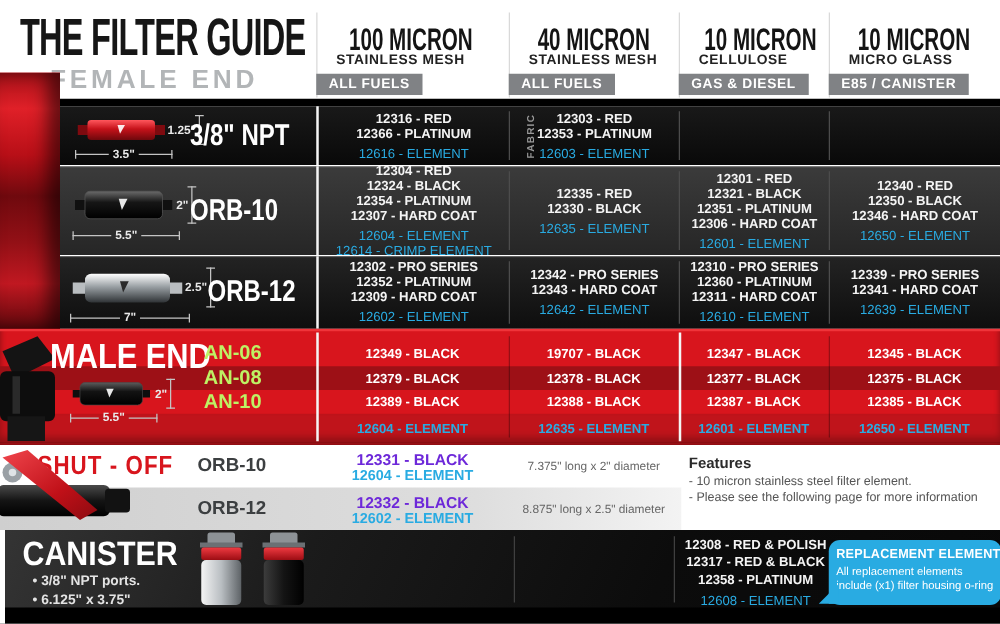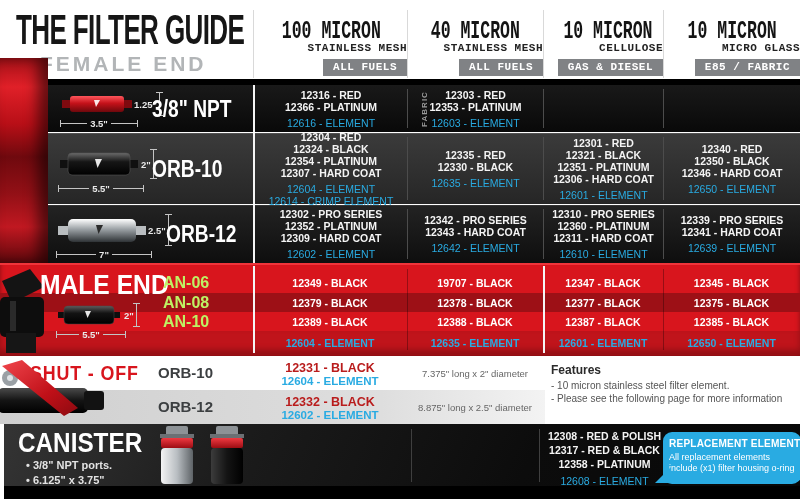--- a/index.html
+++ b/index.html
@@ -10,21 +10,21 @@
   }
   
   .title{
     position:absolute;left:16px;top:6px;font-size:42px;font-weight:800;color:#161616;
     letter-spacing:-1px;transform:scaleX(.62);transform-origin:left top;white-space:nowrap;
   }
   .subtitle{
     position:absolute;left:40px;top:52px;font-size:21px;font-weight:800;color:#b2b5b7;
     letter-spacing:3px;white-space:nowrap;
   }
-  .colhead{position:absolute;top:20px;text-align:right;font-family:Liberation Mono, monospace;}
+  .colhead{position:absolute;top:20px;text-align:left;}
   .ch-micron{font-size:25px;font-weight:800;color:#141414;transform:scaleX(.66);transform-origin:center;white-space:nowrap;line-height:24px;}
   .ch-media{font-size:11px;font-weight:700;color:#222;letter-spacing:.5px;margin-top:-2px;white-space:nowrap;padding-left:16px;}
   .ch-badge{display:inline-block;margin-top:5px;background:#808285;color:#fff;font-size:11px;font-weight:700;letter-spacing:.5px;padding:2px 10px 3px;white-space:nowrap;}
   .hdiv{position:absolute;top:10px;width:1px;height:68px;background:#d9d9d9;}
   .header-bar{position:absolute;left:48px;top:79px;width:752px;height:6px;background:#000;}
   
   .redstrip{
     position:absolute;left:0;top:58px;width:48px;height:206px;
     background:linear-gradient(180deg,#a81118 0%,#e02028 14%,#b80f17 32%,#6f090e 48%,#93101६ 0);
     background:linear-gradient(180deg,#a81118 0%,#e02028 14%,#b80f17 32%,#6f090e 48%,#931016 66%,#c01821 82%,#5c070b 100%);
@@ -72,21 +72,21 @@
   .m-an{position:absolute;left:163px;color:#bef264;font-size:16px;font-weight:700;white-space:nowrap;}
   .m-row{position:absolute;left:253px;width:547px;height:17px;display:flex;}
   .m-cell{display:flex;align-items:center;justify-content:center;color:#fff;font-size:10.5px;font-weight:700;white-space:nowrap;}
   .m-cell.c1{width:154px}.m-cell.c2{width:136px}.m-cell.c3{width:120px}.m-cell.c4{width:137px}
   .m-elemrow .m-cell{color:#29abe2;}
   
   .shutoff{position:absolute;left:0;top:356px;width:800px;height:68px;background:#fff;}
   .so-stripe{position:absolute;left:0;top:34px;width:545px;height:34px;background:linear-gradient(90deg,#cfcfcf,#dedede 70%,#f3f3f3);}
   .so-title{position:absolute;left:30px;top:5px;color:#d8151d;font-size:21px;font-weight:800;letter-spacing:1px;transform:scaleX(.85);transform-origin:left top;white-space:nowrap;}
   .so-label{position:absolute;left:158px;color:#3c3f41;font-size:15px;font-weight:800;white-space:nowrap;}
-  .so-part{position:absolute;width:154px;left:253px;text-align:center;color:#b91c1c;font-size:12.5px;font-weight:800;white-space:nowrap;}
+  .so-part{position:absolute;width:154px;left:253px;text-align:center;color:#6d28d9;font-size:12.5px;font-weight:800;white-space:nowrap;}
   .so-elem{position:absolute;width:154px;left:253px;text-align:center;color:#29abe2;font-size:11.5px;font-weight:800;white-space:nowrap;}
   .so-note{position:absolute;left:407px;width:136px;text-align:center;color:#666;font-size:9.5px;white-space:nowrap;}
   .features{position:absolute;left:551px;top:7px;width:245px;color:#555;}
   .f-title{font-size:12px;font-weight:800;color:#2b2b2b;margin-bottom:3px;}
   .f-lines div{font-size:10px;line-height:12.5px;white-space:nowrap;}
   
   .canister{position:absolute;left:4px;top:424px;width:800px;height:75px;
     background:linear-gradient(115deg,#343434 0%,#1b1b1b 30%,#0c0c0c 65%,#080808 100%);}
   .can-bar{position:absolute;left:0;bottom:0;width:800px;height:13px;background:#000;}
   .can-title{position:absolute;left:14px;top:4px;color:#fff;font-size:27px;font-weight:800;transform:scaleX(.9);transform-origin:left top;white-space:nowrap;}
@@ -129,21 +129,21 @@
     <div class="ch-badge">ALL FUELS</div>
   </div>
   <div class="colhead" style="left:543px;width:120px">
     <div class="ch-micron">10 MICRON</div>
     <div class="ch-media">CELLULOSE</div>
     <div class="ch-badge">GAS &amp; DIESEL</div>
   </div>
   <div class="colhead" style="left:663px;width:137px">
     <div class="ch-micron">10 MICRON</div>
     <div class="ch-media">MICRO GLASS</div>
-    <div class="ch-badge">E85 / FABRIC</div>
+    <div class="ch-badge">E85 / CANISTER</div>
   </div>
 
   <div class="header-bar"></div>
 
   <div class="redstrip"></div>
 
   <div class="frow frow-bg1" style="top:85px;height:47px">
     <div class="art" style="left:14px;top:9px">
       <svg width="70" height="20" viewBox="0 0 70 20">
         <defs>

